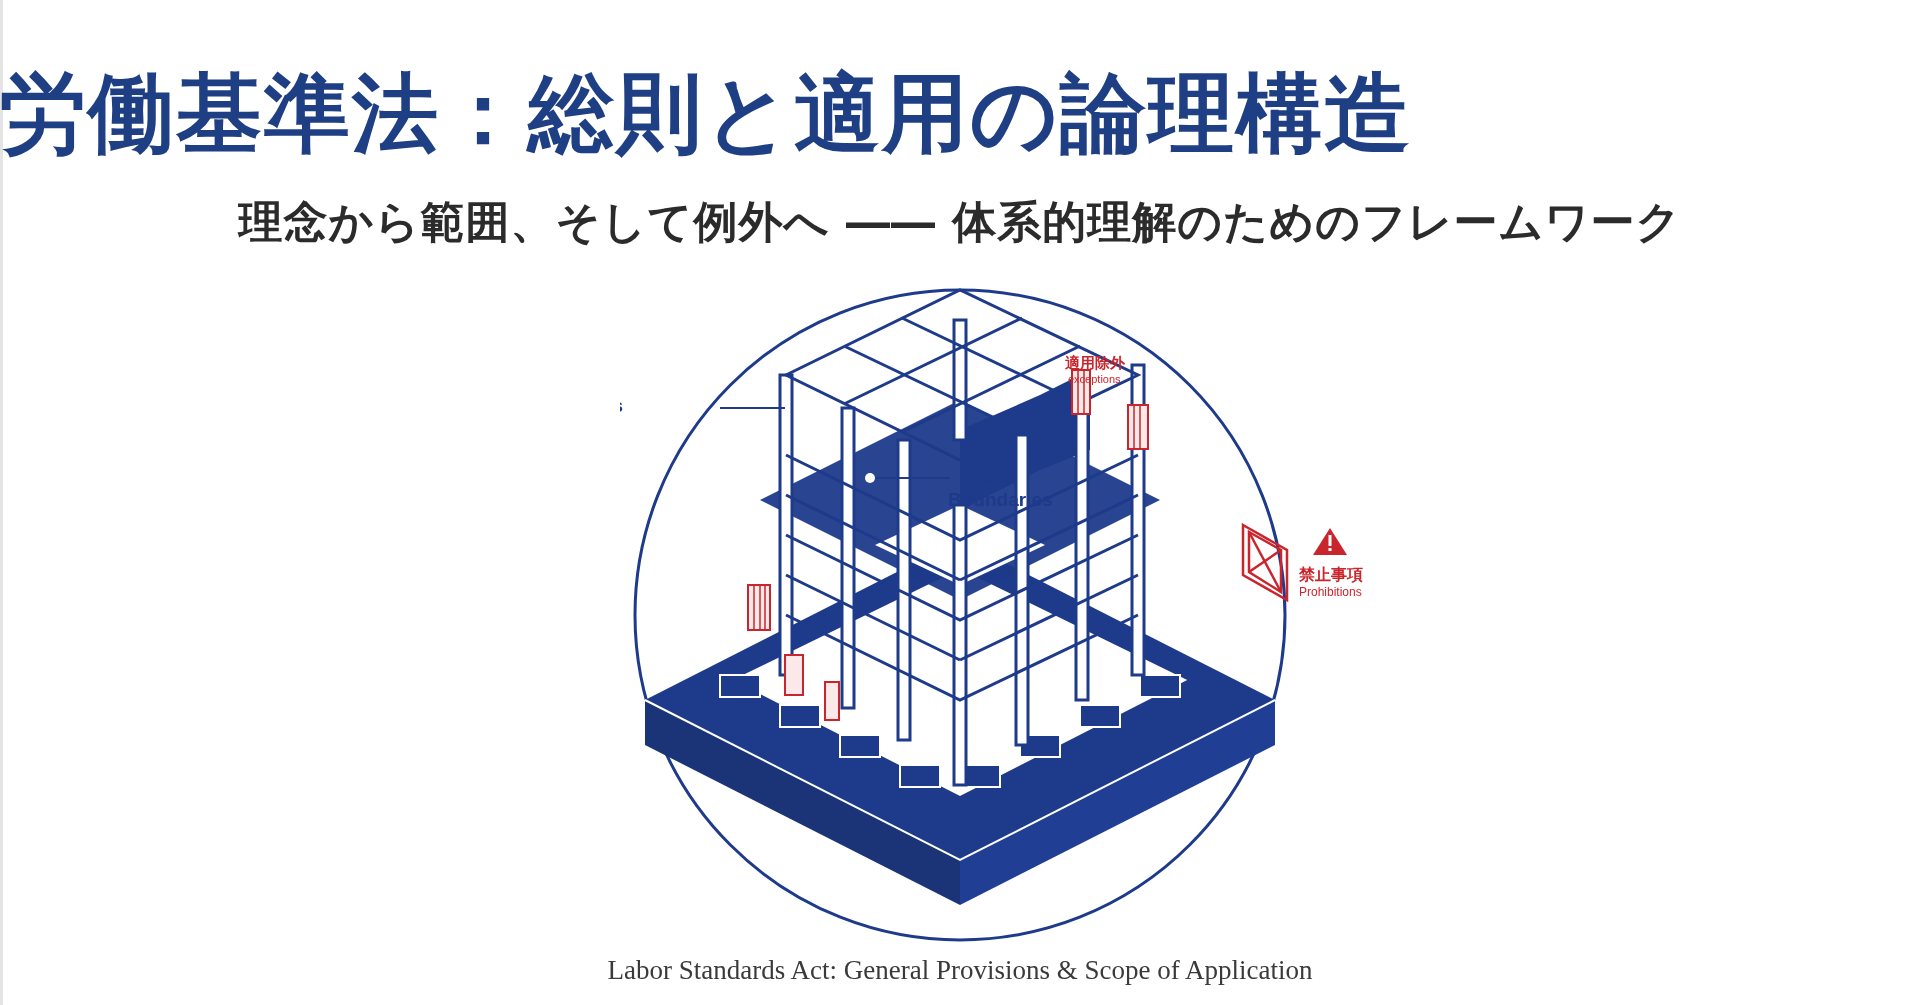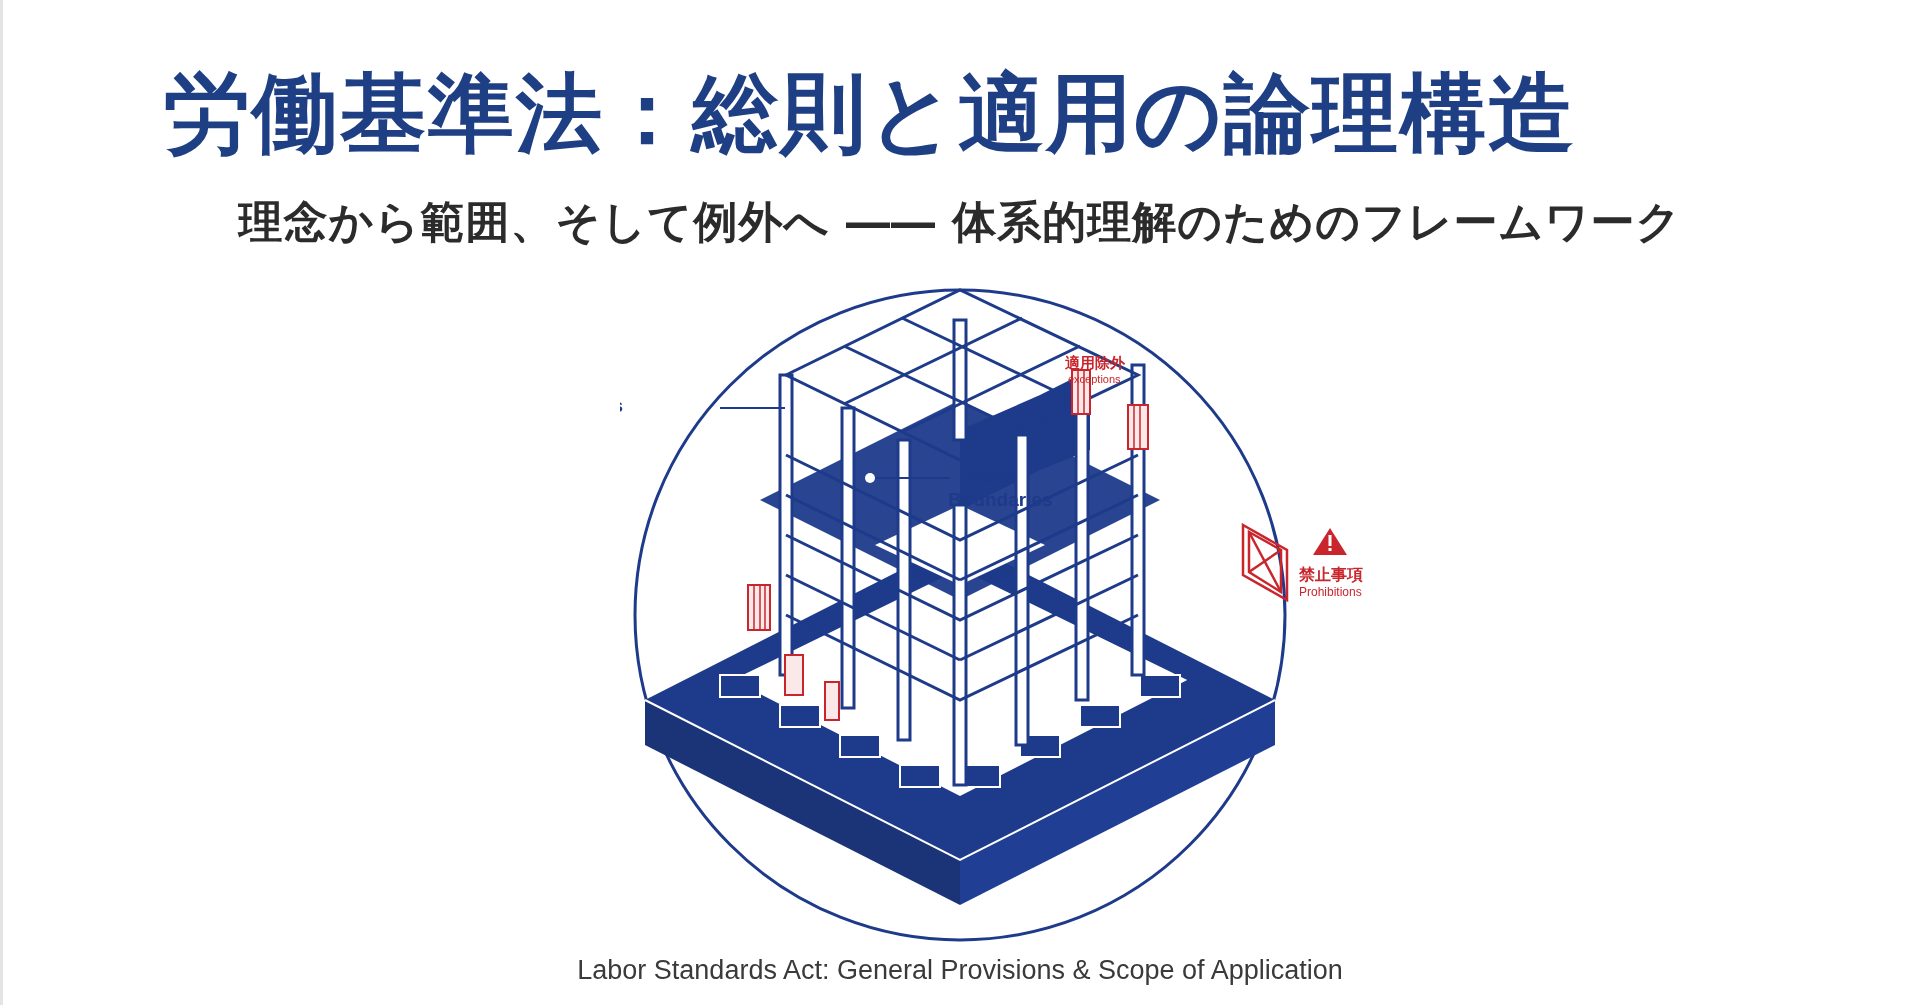--- a/index.html
+++ b/index.html
@@ -1,20 +1,20 @@
 <!DOCTYPE html>
 <html><head>
 <meta charset="utf-8">
 <style>
   html,body{margin:0;padding:0;}
   body{width:1920px;height:1005px;background:#ffffff;position:relative;overflow:hidden;font-family:"DejaVu Sans","Liberation Sans",sans-serif;}
   .edge{position:absolute;left:0;top:0;width:3px;height:1005px;background:#e4e4e4;}
-  .title{position:absolute;left:0;width:1576px;top:58px;text-align:right;font-size:86px;font-weight:bold;color:#1f3f85;letter-spacing:2px;line-height:110px;}
+  .title{position:absolute;left:0;width:1576px;top:58px;text-align:left;font-size:86px;font-weight:bold;color:#1f3f85;letter-spacing:2px;line-height:110px;}
   .subtitle{position:absolute;left:0;width:1920px;top:192px;text-align:center;font-size:44px;font-weight:bold;color:#2b2b2b;line-height:60px;letter-spacing:1px;}
-  .caption{position:absolute;left:0;width:1920px;top:952px;text-align:center;font-family:Liberation Sans, sans-serif;font-size:27px;color:#3a3a3a;line-height:36px;}
+  .caption{position:absolute;left:0;width:1920px;top:952px;text-align:center;font-family:Liberation Serif, serif;font-size:27px;color:#3a3a3a;line-height:36px;}
   svg.illus{position:absolute;left:620px;top:280px;}
   .lbl{font-family:"Liberation Sans",sans-serif;}
 </style>
 </head>
 <body>
 
 <div class="edge"></div>
 
 <div class="title">労働基準法：総則と適用の論理構造</div>
 <div class="subtitle">理念から範囲、そして例外へ ―― 体系的理解のためのフレームワーク</div>

